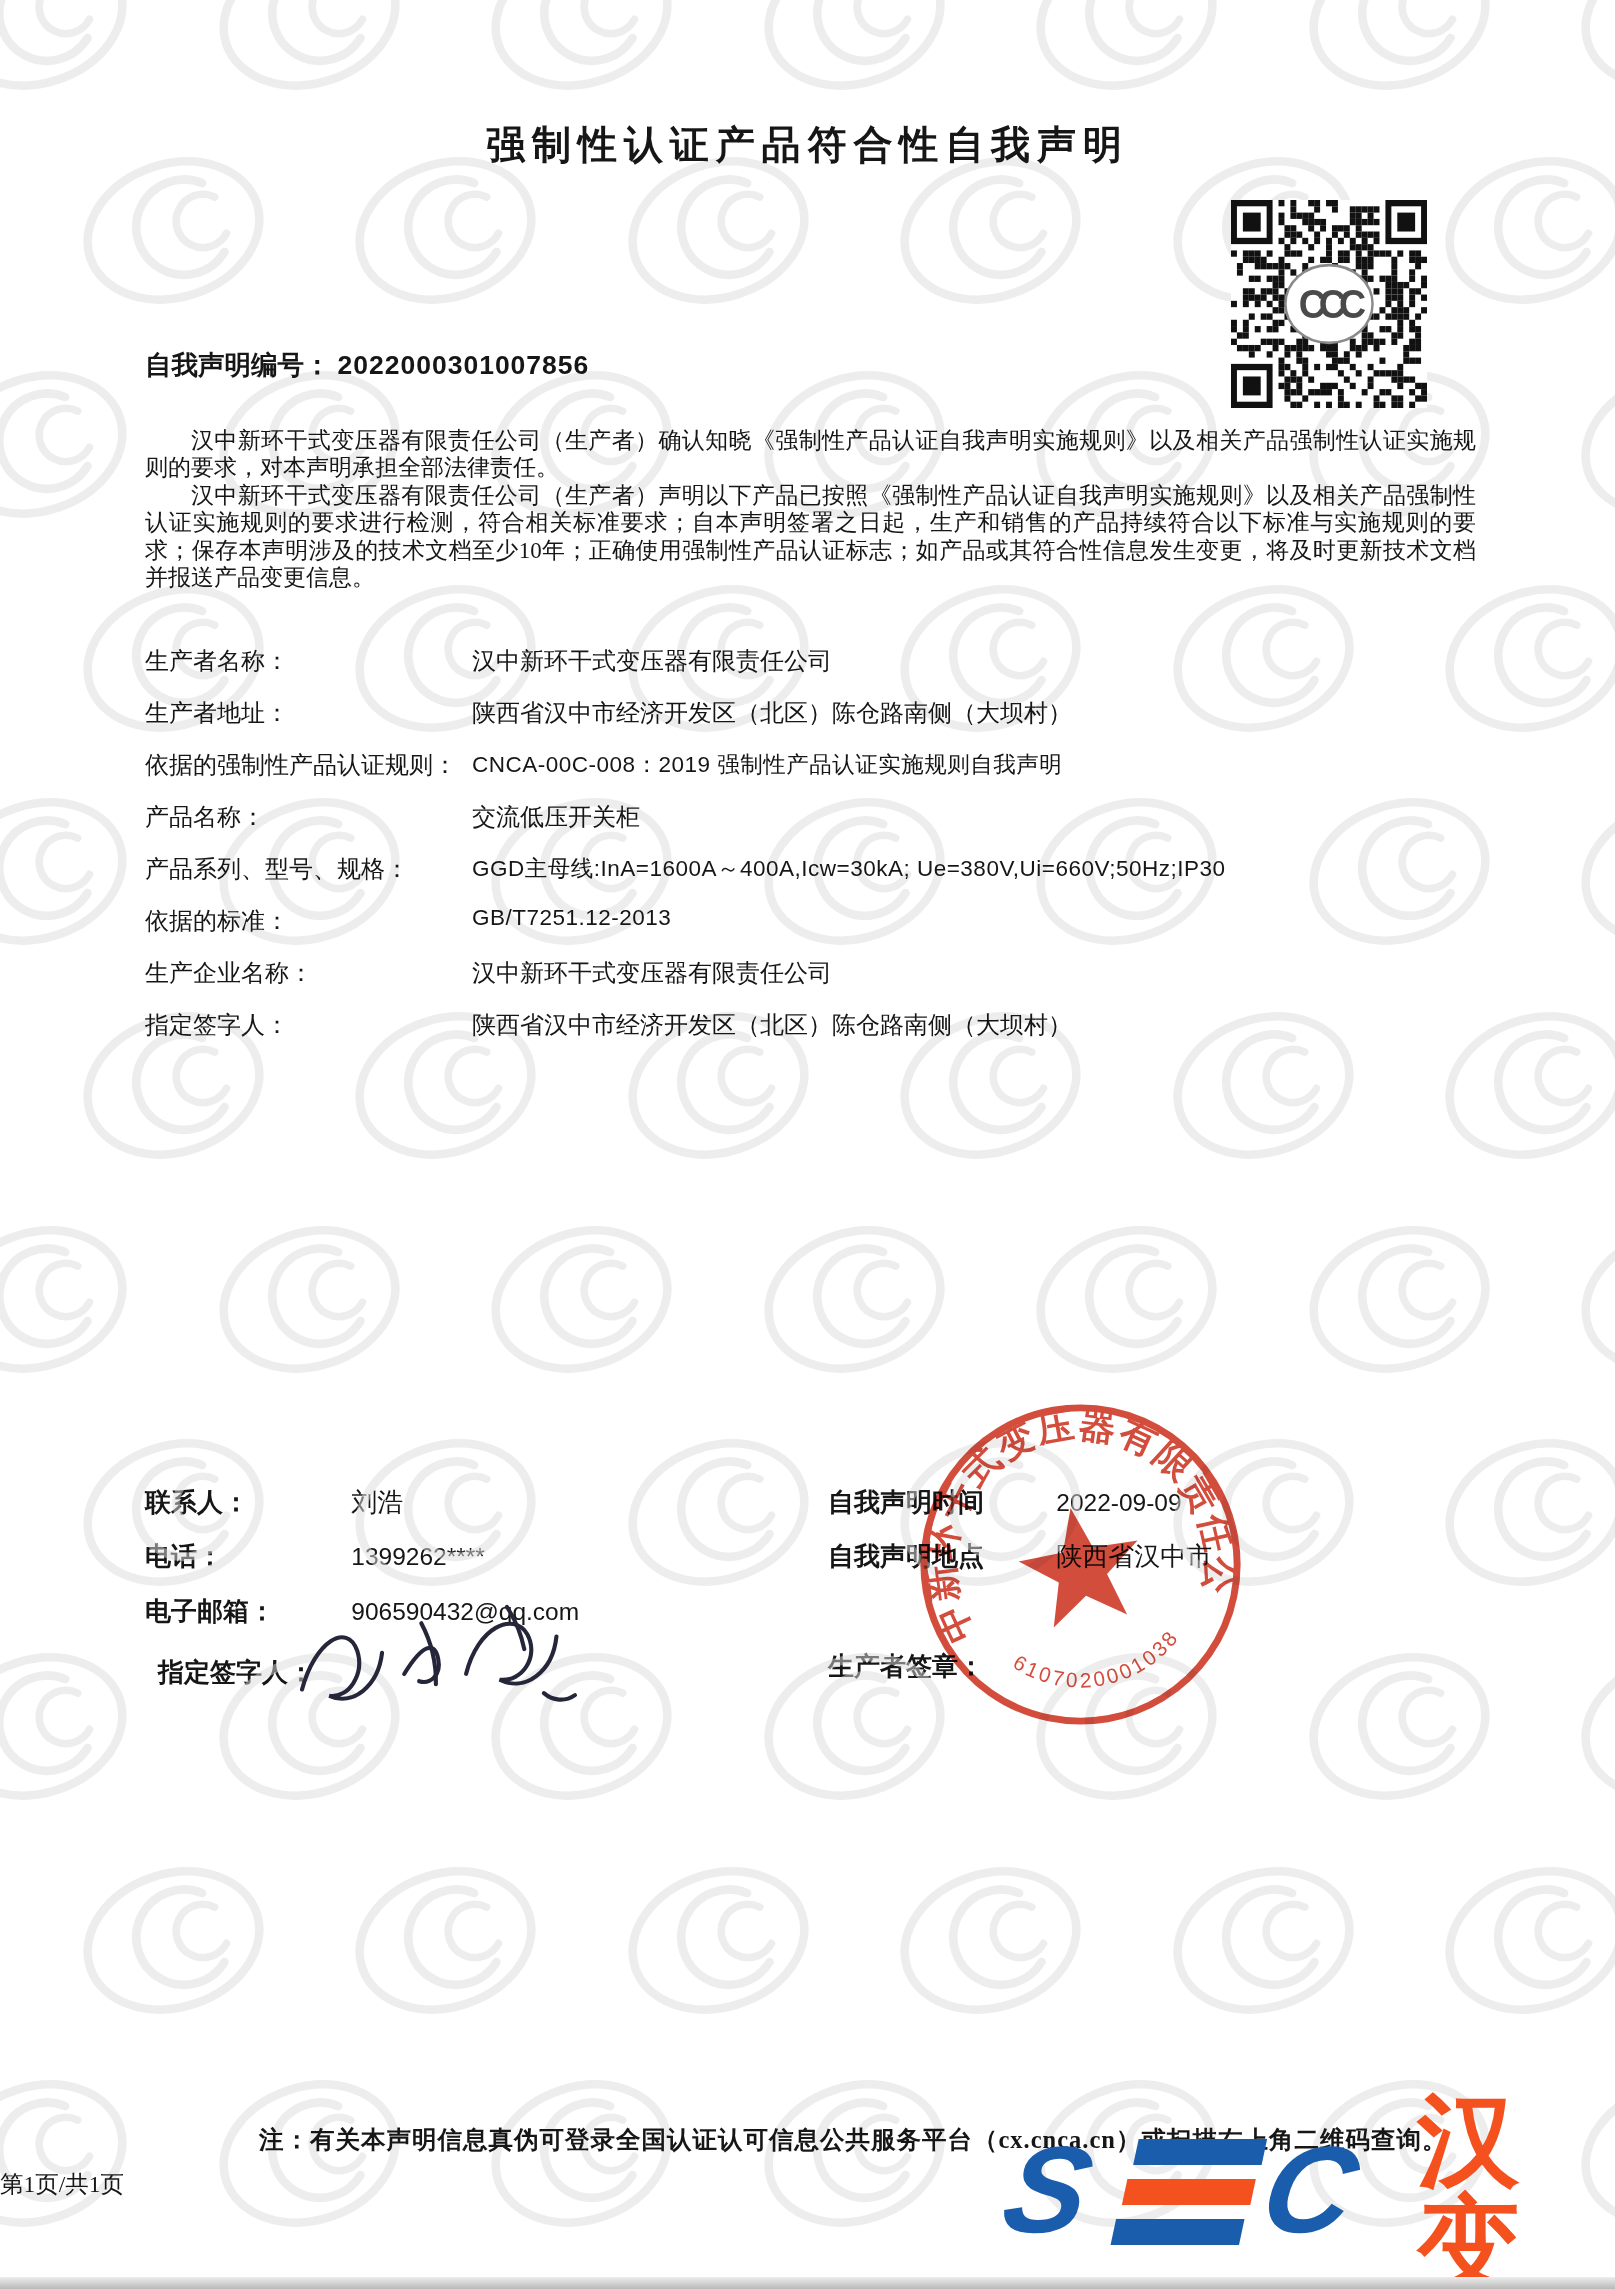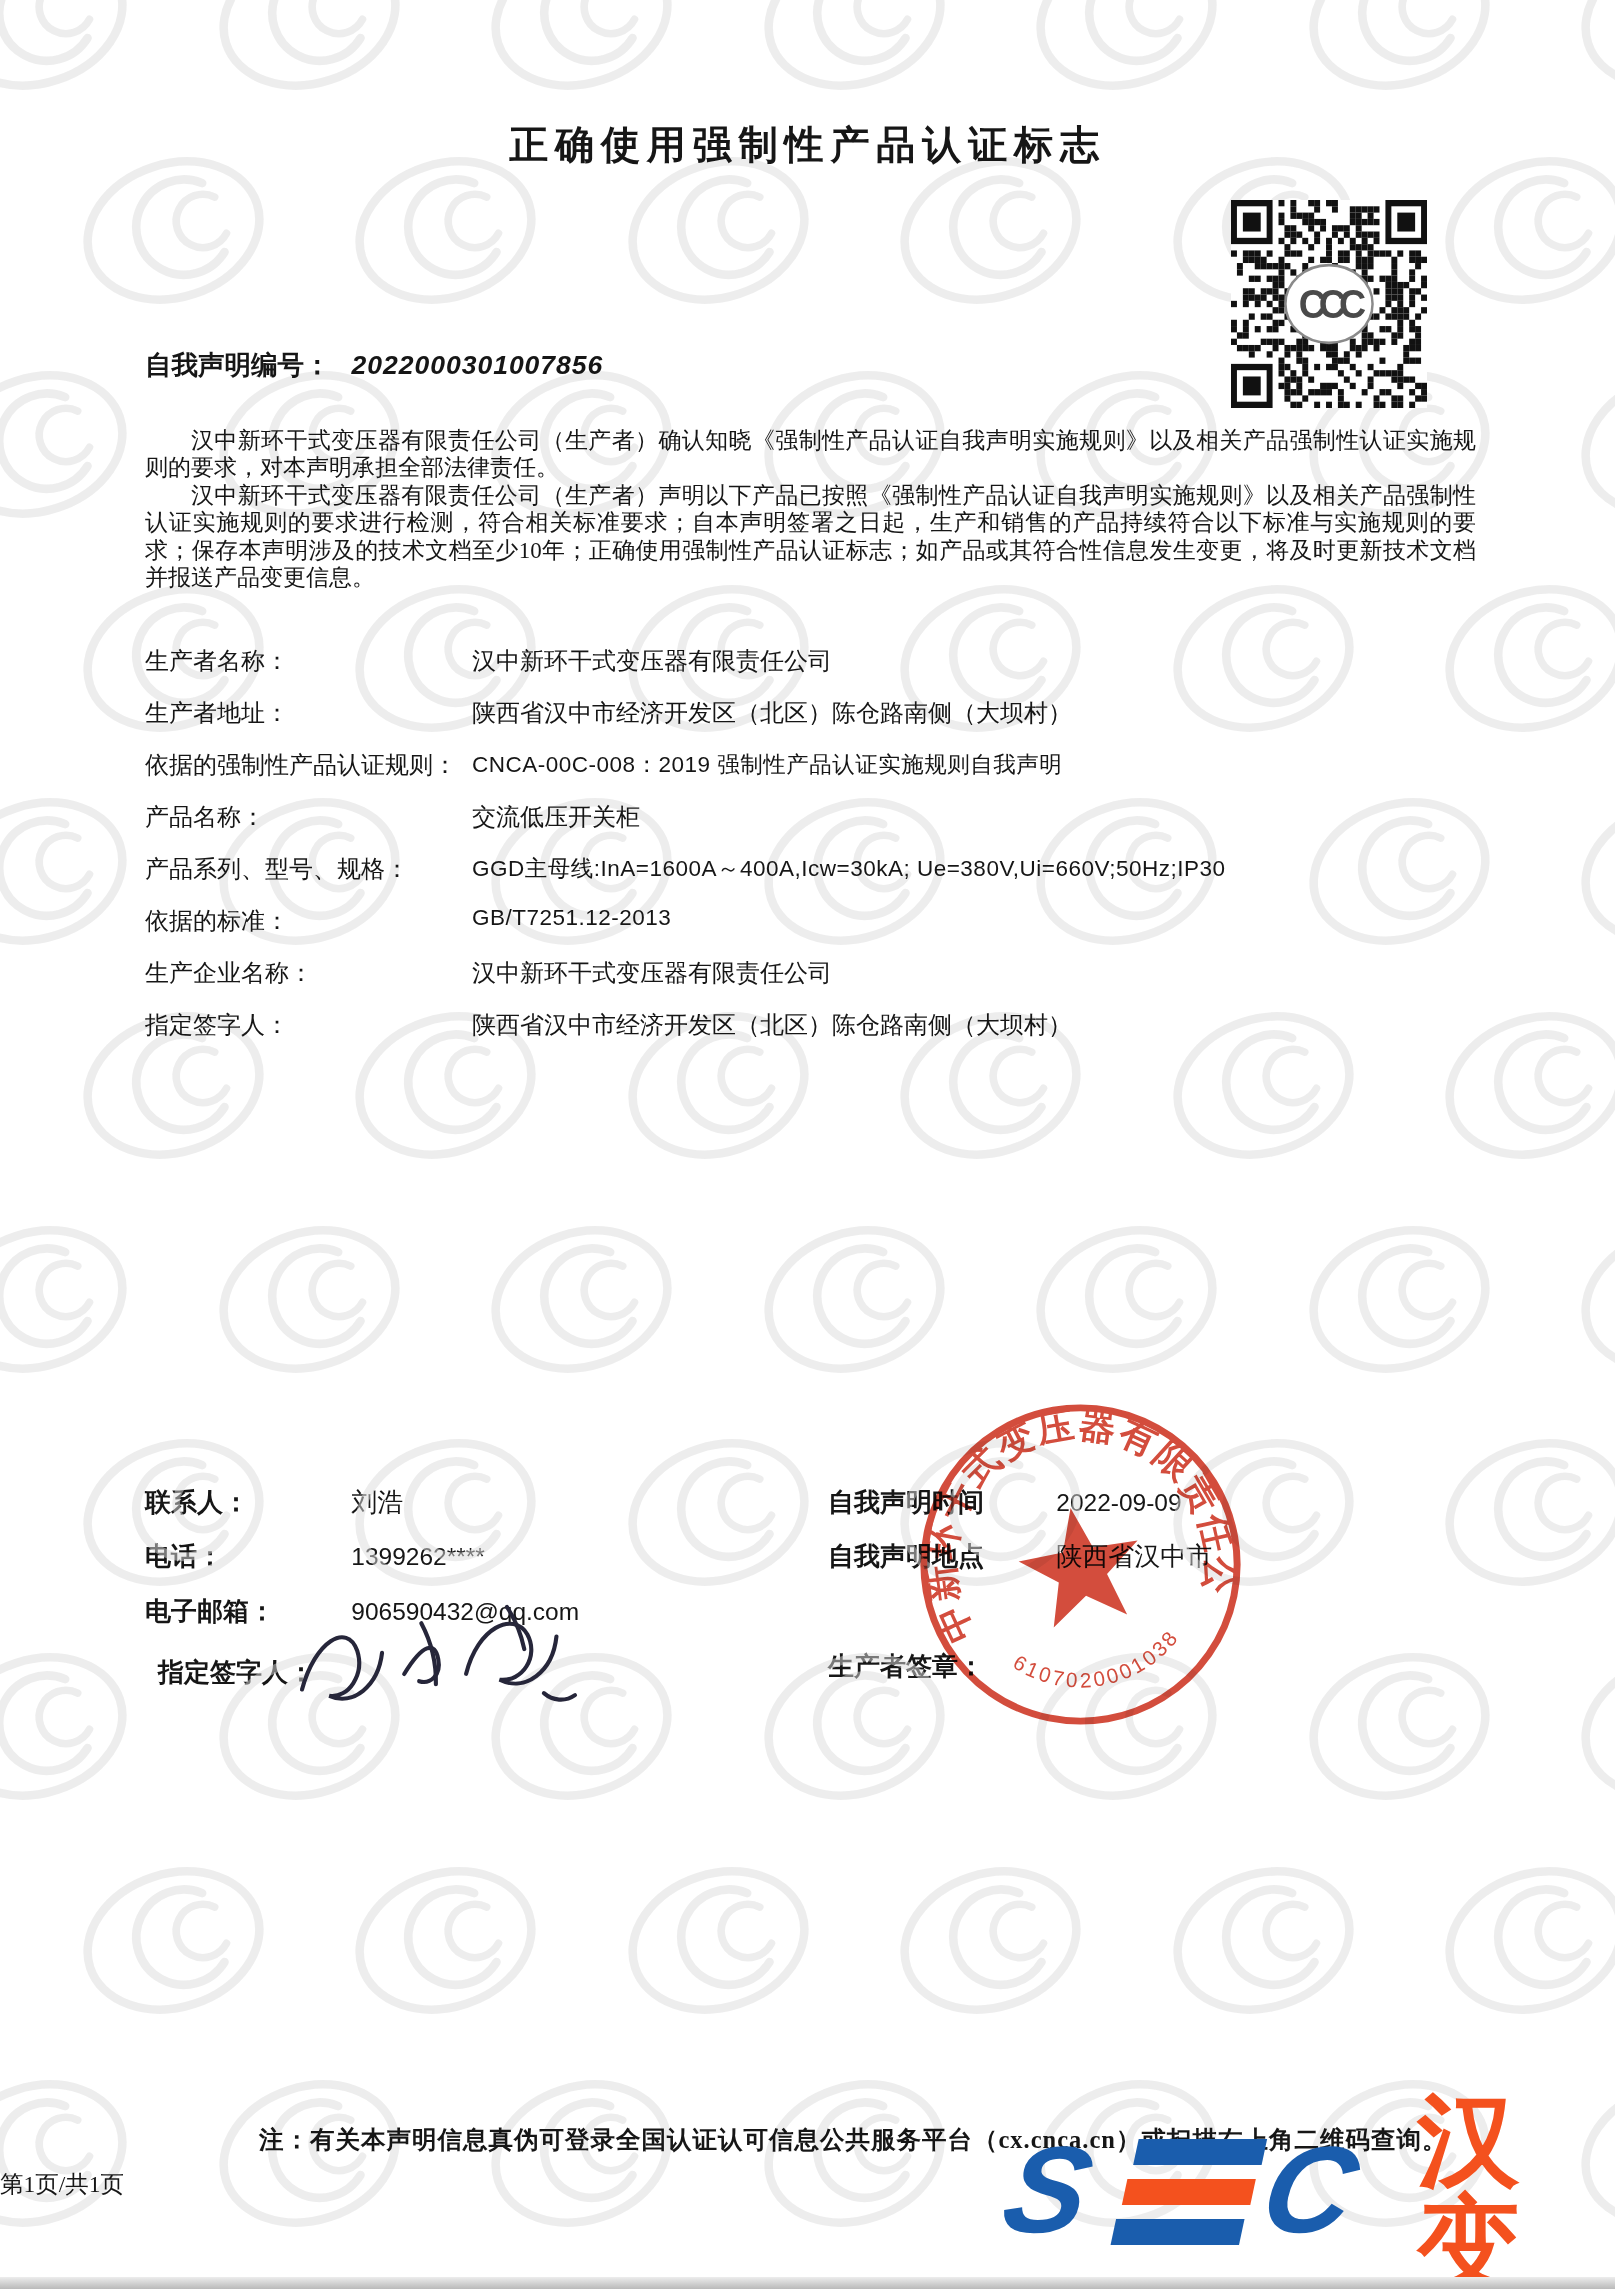--- a/index.html
+++ b/index.html
@@ -6,21 +6,21 @@
   #page{position:relative;width:1615px;height:2290px;background:#ffffff;overflow:hidden;
         font-family:"Liberation Serif","DejaVu Serif",serif;color:#161616;}
   
   #wm-layer{position:absolute;inset:0;z-index:1;}
   .wm{position:absolute;opacity:.5;}
   
   .layer{position:absolute;z-index:5;}
   #doc-title{top:118px;left:0;right:0;text-align:center;font-size:39px;font-weight:bold;letter-spacing:6.9px;}
   #qr-box{top:200px;left:1231px;width:196px;height:208px;z-index:6;}
   #decl-no{top:347px;left:145px;font-size:26.5px;font-weight:bold;}
-  #decl-no .num{font-family:"Liberation Sans","DejaVu Sans",sans-serif;letter-spacing:1px;margin-left:21px;font-style:italic;}
+  #decl-no .num{font-family:"Liberation Sans","DejaVu Sans",sans-serif;letter-spacing:1px;margin-left:7px;}
   #paras{top:427px;left:145px;width:1331px;font-size:23px;line-height:27.4px;text-align:justify;}
   #paras p{margin:0;text-indent:2em;}
   #fields{top:645px;left:145px;width:1339px;}
   .frow{display:flex;min-height:52px;align-items:flex-start;font-size:24px;}
   .flabel{width:327px;flex:none;}
   .fvalue{flex:1;}
   .mono-ish{font-family:"Liberation Sans","DejaVu Sans",sans-serif;font-size:22.5px;letter-spacing:0.5px;}
   .crow{position:absolute;font-size:26px;white-space:nowrap;}
   .crow .lab{display:inline-block;font-weight:600;margin-top:32px;}
   .crow .val{margin-left:7.8px;margin-top:23px;}
@@ -582,21 +582,21 @@
         </svg></div>
       <div class="wm" style="left:1430px;top:2277px;"><svg width="211" height="181" viewBox="-110 -95 220 190">
           <g transform="rotate(-18)" stroke="#dcdcdc" fill="none" stroke-linecap="round">
             <ellipse rx="92" ry="70" stroke-width="9"></ellipse>
             <path d="M 44,-38 A 50,50 0 1 0 44,38" stroke-width="9"></path>
             <path d="M 52,-20 A 28,28 0 1 0 52,20" stroke-width="8"></path>
           </g>
         </svg></div>
     </div>
 
-  <div class="layer" id="doc-title">正确使用强制性产品认证标志</div>
+  <div class="layer" id="doc-title">强制性认证产品符合性自我声明</div>
 
   <div class="layer" id="qr-box"><svg width="196" height="208" viewBox="0 0 198 198" preserveAspectRatio="none">
         <rect width="198" height="198" fill="#fff"></rect>
         <rect x="48" y="0" width="6" height="6" fill="#111"></rect>
         <rect x="60" y="0" width="6" height="6" fill="#111"></rect>
         <rect x="78" y="0" width="6" height="6" fill="#111"></rect>
         <rect x="84" y="0" width="6" height="6" fill="#111"></rect>
         <rect x="96" y="0" width="6" height="6" fill="#111"></rect>
         <rect x="102" y="0" width="6" height="6" fill="#111"></rect>
         <rect x="60" y="6" width="6" height="6" fill="#111"></rect>

